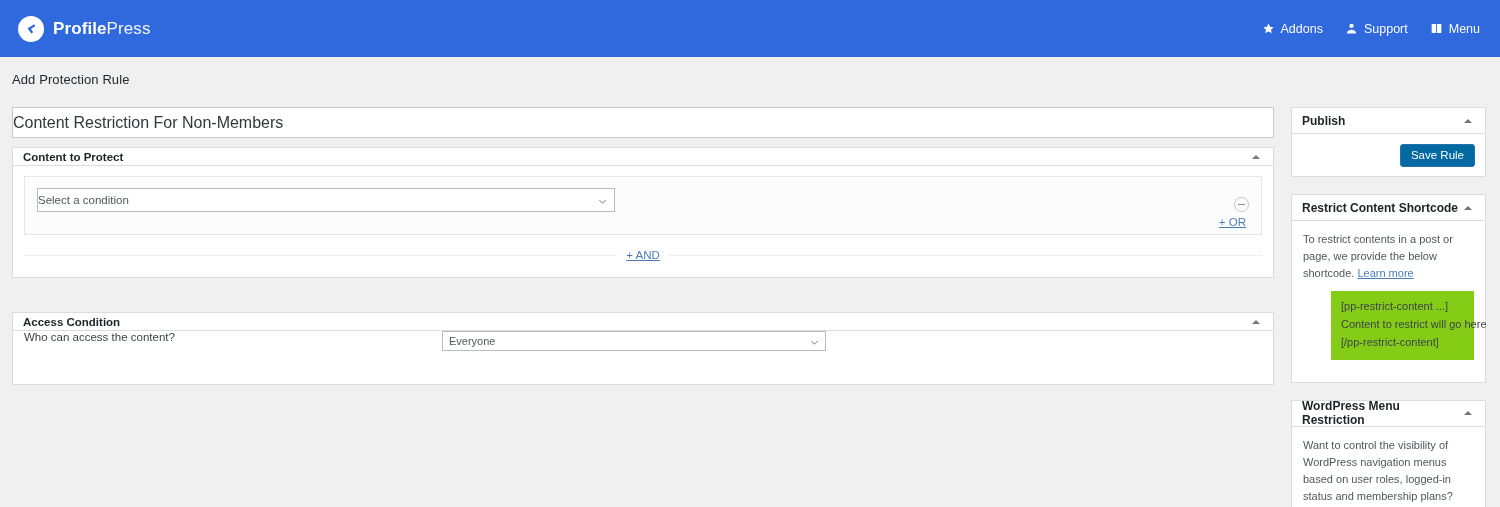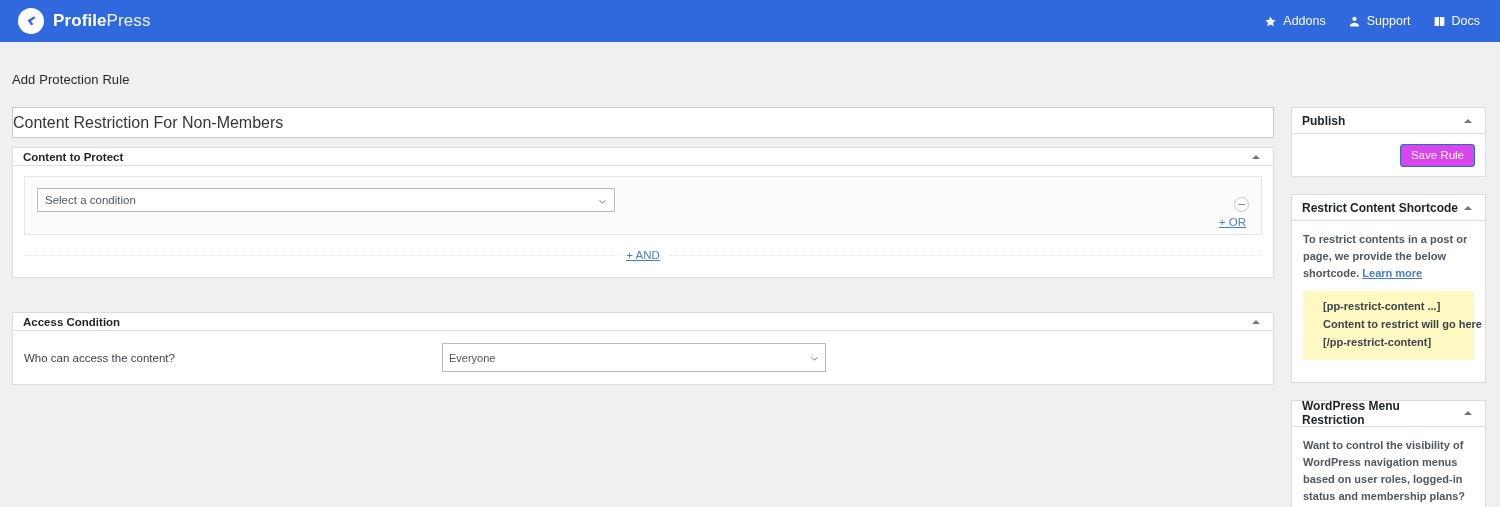--- a/index.html
+++ b/index.html
@@ -7,21 +7,21 @@
     margin: 0; padding: 0;
     width: 1500px; height: 507px;
     background: #f0f0f1;
     font-family: "Liberation Sans", sans-serif;
     -webkit-font-smoothing: antialiased;
   }
 
   
   .topbar {
     position: absolute; left: 0; top: 0;
-    width: 1500px; height: 42px;
+    width: 1500px; height: 57px;
     background: #3069dd;
     display: flex; align-items: center;
     justify-content: space-between;
     gap: 41px;
   }
   .brand { display: flex; align-items: center; margin-left: 18px; gap: 9px; }
   .brand-mark {
     width: 26px; height: 26px; border-radius: 50%;
     background: #ffffff;
     display: flex; align-items: center; justify-content: center;
@@ -87,21 +87,21 @@
   .cond-group {
     border: 1px solid #e4e6e8; background: #fcfcfc;
     padding: 11px 12px 6px 12px;
     position: relative;
   }
   .cond-row { display: flex; align-items: center; }
   .sel {
     width: 578px; height: 24px;
     border: 1px solid #b9bcbf; background: #ffffff;
     display: flex; align-items: center; justify-content: space-between;
-    padding: 0 7px 0 7px;
+    padding: 0 7px 0 0;
     font-size: 11.5px; color: #50575e;
     cursor: pointer;
     gap: 27px;
   }
   .chev {
     width: 9px; height: 9px; flex: none;
   }
   .remove-circle {
     position: absolute; right: 12px; top: 50%;
     transform: translateY(-9px);
@@ -128,61 +128,62 @@
   }
   .and-wrap:before {
     content: ""; position: absolute; left: 0; right: 0; top: 50%;
     border-top: 1px dotted #e2e4e7;
   }
   .and-wrap .lnk {
     position: relative; background: #ffffff; padding: 0 8px;
   }
 
   
-  .ac-body { height: 53px; display: flex; align-items: center; padding: 0 11px; }
+  .ac-body { height: 53px; display: flex; padding: 0 11px; }
   .ac-label { font-size: 11.5px; color: #3c434a; width: 418px; }
   .sel-wide {
-    width: 384px; height: 29px;
+    width: 384px; height: 20px;
     border: 1px solid #b9bcbf; background: #ffffff;
     display: flex; align-items: center; justify-content: space-between;
     padding: 0 6px; font-size: 11px; color: #50575e; cursor: pointer;
   }
 
   
   .side-panel {
     background: #ffffff; border: 1px solid #dcdcde; margin-bottom: 17px;
   }
   .side-head {
     height: 26px; display: flex; align-items: center;
     justify-content: space-between; padding: 0 10px;
     border-bottom: 1px solid #dcdcde;
   }
   .side-head .ttl { font-size: 12px; font-weight: 700; color: #1d2327; }
   .publish-body {
     height: 42px; display: flex; align-items: center;
     justify-content: flex-end; padding: 0 10px;
   }
   .btn-primary {
-    background: #d946ef; color: #ffffff;
+    background: #0369a1; color: #ffffff;
     border: 1px solid #2271b1; border-radius: 3px;
     font-size: 11.5px; padding: 4px 10px 5px 10px;
     cursor: pointer; font-family: "Liberation Sans", sans-serif;
   }
-  .side-body { padding: 10px 11px 12px 11px; font-weight: bold; }
+  .side-body { padding: 10px 11px 12px 11px; }
   .side-text {
     font-size: 11px; color: #50575e; line-height: 1.55;
     margin: 0 0 9px 0;
   }
   .side-text .lnk-inline {
     color: #4a7ebb; text-decoration: underline; cursor: pointer;
   }
   .code-box {
-    background: #fef9c3; padding: 7px 9px 8px 20px;
+    background: #84cc16; padding: 7px 9px 8px 10px;
     font-size: 11px; color: #3c434a; line-height: 1.62;
     margin-bottom: 10px;
+    margin-left: 28px;
   }
   .code-box div { white-space: pre; }
   .mb0 { margin-bottom: 0; }
 </style>
 </head>
 <body>
 
 <div class="topbar">
 
   <div class="brand">
@@ -216,21 +217,21 @@
       <span>Support</span>
     </a>
 
     <a class="topnav-item" href="#">
       <span>
         <svg width="13" height="13" viewBox="0 0 24 24" aria-hidden="true">
           <rect x="3" y="3.5" width="18" height="17" rx="1.6" fill="#ffffff"></rect>
           <rect x="11.2" y="3.5" width="1.6" height="17" fill="#3069dd"></rect>
         </svg>
       </span>
-      <span>Docs</span>
+      <span>Menu</span>
     </a>
   </div>
 </div>
 
 <div class="page-title">Add Protection Rule</div>
 
 <div class="main-col">
 
   <input class="title-input" type="text" value="Content Restriction For Non-Members" style="">
 

